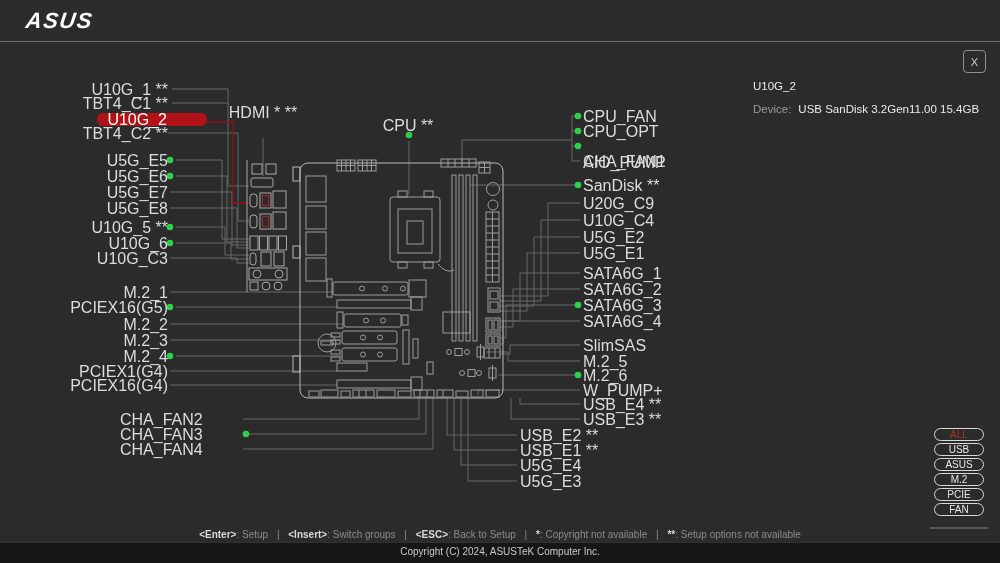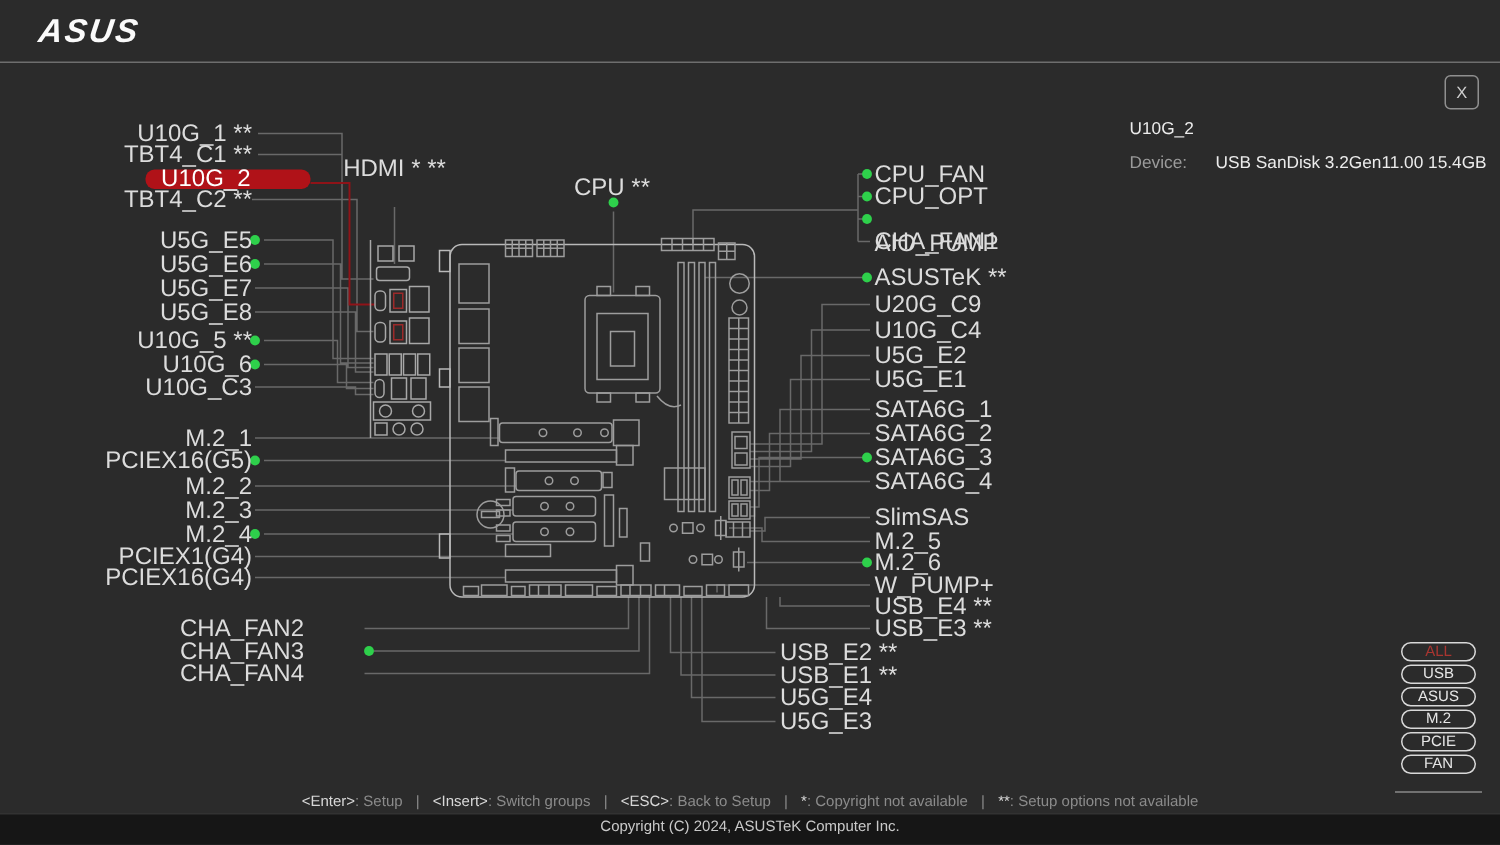--- a/index.html
+++ b/index.html
@@ -7,36 +7,36 @@
        font-family:"Liberation Sans",sans-serif;color:#ddd;-webkit-font-smoothing:antialiased}
   .header{position:absolute;top:0;left:0;width:1000px;height:41px;border-bottom:1px solid #6e6e6e}
   .logo{position:absolute;left:26px;top:8px;font-size:22px;font-weight:bold;font-style:italic;
         letter-spacing:1.5px;color:#fafafa;transform:skewX(-8deg)}
   .title{position:absolute;left:105px;top:13px;font-size:13px;font-weight:bold;color:#f0f0f0}
   .close{position:absolute;left:963px;top:50px;width:21px;height:21px;border:1px solid #8f8f8f;
          border-radius:4px;color:#cfcfcf;font-size:11px;display:flex;align-items:center;justify-content:center}
   .info-port{position:absolute;left:753px;top:80px;font-size:11.5px;color:#ececec}
   .info-device{position:absolute;left:753px;top:103px;font-size:11.5px;white-space:nowrap}
   .info-device .k{color:#9b9b9b}
-  .info-device .v{color:#ececec;margin-left:19px}
+  .info-device .v{color:#ececec;margin-left:7px}
   svg.diagram{position:absolute;left:0;top:0}
   .lbl{position:absolute;font-size:16px;line-height:13px;color:#dcdcdc;white-space:nowrap}
   .lcol{left:40px;width:128px;text-align:right}
   .rcol{left:583px}
   .bcol{left:520px}
   .ccol{left:120px;width:120px;text-align:left}
   .cen{text-align:center}
   .hl{left:97px;top:113px;width:70px;height:13px;padding-right:40px;background:#b01218;
       border-radius:6px;color:#fff;text-align:right}
   .filters{position:absolute;left:934px;top:428px;width:52px}
   .fbtn{width:50px;height:13px;border:1px solid #d9d9d9;border-radius:7px;margin-bottom:2px;
         font-size:10px;line-height:12px;text-align:center;color:#e6e6e6;box-sizing:border-box;background:transparent}
   .fbtn.active{color:#a93530}
   .hints{position:absolute;top:529px;left:0;width:1000px;text-align:center;font-size:10px;color:#8b8b8b;white-space:nowrap}
-  .hints b{color:#d8d8d8;font-weight:normal}
+  .hints b{color:#d8d8d8;font-weight:bold}
   .hints .sep{margin:0 6px;color:#8b8b8b}
   .copy{position:absolute;top:542px;left:0;width:1000px;height:21px;background:#161616;
         border-top:1px solid #323232;text-align:center;font-size:10px;color:#c9c9c9;line-height:17px}
 </style>
 </head>
 <body>
 
 <div class="header">
   <div class="logo">ASUS</div>
 </div>
@@ -274,21 +274,21 @@
 <div class="lbl lcol" style="top:365px">PCIEX1(G4)</div>
 <div class="lbl lcol" style="top:379px">PCIEX16(G4)</div>
 
 <div class="lbl cen" style="left:223px;top:106px;width:80px">HDMI * **</div>
 <div class="lbl cen" style="left:368px;top:119px;width:80px">CPU **</div>
 
 <div class="lbl rcol" style="top:110px">CPU_FAN</div>
 <div class="lbl rcol" style="top:125px">CPU_OPT</div>
 <div class="lbl rcol" style="top:156px">AIO_PUMP</div>
 <div class="lbl rcol" style="top:155px">CHA_FAN1</div>
-<div class="lbl rcol" style="top:179px">ASUSTeK **</div>
+<div class="lbl rcol" style="top:179px">SanDisk **</div>
 <div class="lbl rcol" style="top:197px">U20G_C9</div>
 <div class="lbl rcol" style="top:214px">U10G_C4</div>
 <div class="lbl rcol" style="top:231px">U5G_E2</div>
 <div class="lbl rcol" style="top:247px">U5G_E1</div>
 <div class="lbl rcol" style="top:267px">SATA6G_1</div>
 <div class="lbl rcol" style="top:283px">SATA6G_2</div>
 <div class="lbl rcol" style="top:299px">SATA6G_3</div>
 <div class="lbl rcol" style="top:315px">SATA6G_4</div>
 <div class="lbl rcol" style="top:339px">SlimSAS</div>
 <div class="lbl rcol" style="top:355px">M.2_5</div>

